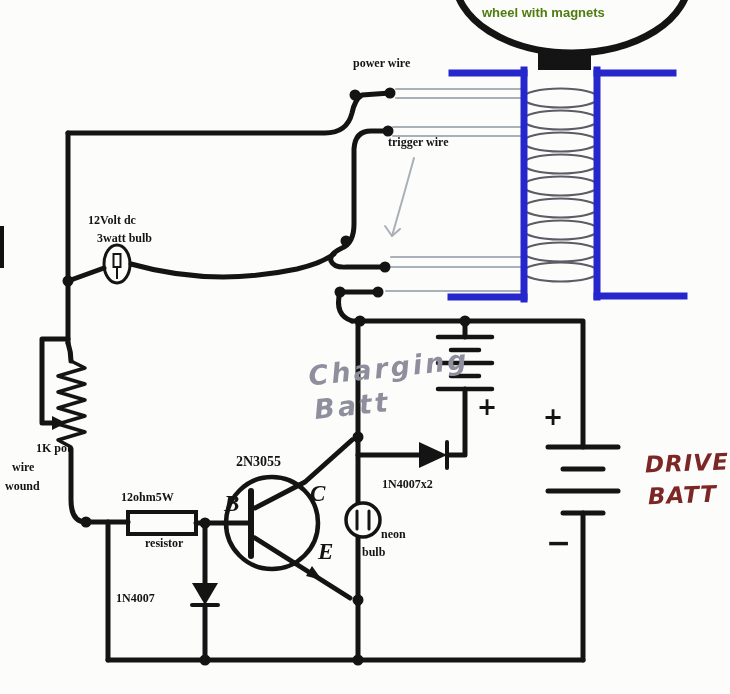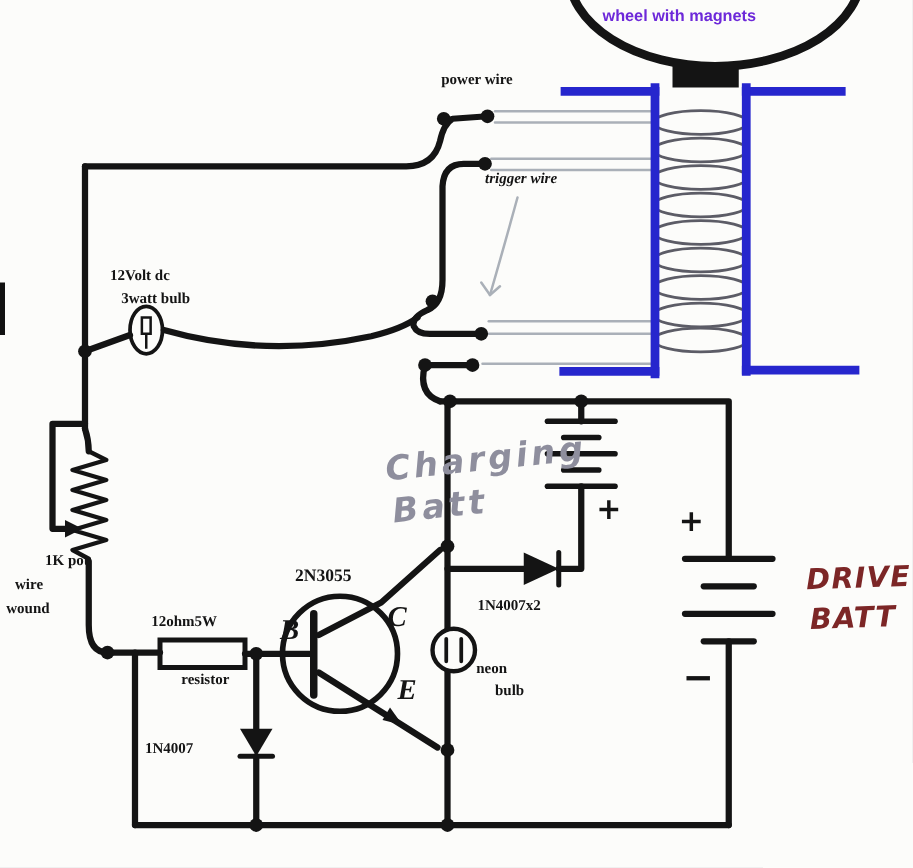--- a/index.html
+++ b/index.html
@@ -8,21 +8,21 @@
     background:#fcfcfa;overflow:hidden;
     font-family:"Liberation Serif",serif;
   }
   svg{position:absolute;left:0;top:0;}
   .lbl{
     position:absolute;color:#141414;font-weight:bold;font-size:12px;
     white-space:nowrap;line-height:1;user-select:none;
   }
   .lbl-sm{font-size:13px;font-family:"Liberation Sans",sans-serif;}
   .lbl-lg{font-size:14px;}
-  .red{color:#6d28d9;}
+  .red{color:#4d7c0f;}
   .pin{font-size:23px;font-style:italic;}
   .hand-grey{
     color:#8e8e9d;font-family:"DejaVu Sans",sans-serif;font-style:italic;
     font-weight:bold;font-size:27px;letter-spacing:3px;transform:rotate(-6deg);
   }
   .hand-red{
     color:#7c2626;font-family:"DejaVu Sans",sans-serif;font-style:italic;
     font-weight:bold;font-size:23px;letter-spacing:1px;transform:rotate(-2deg);
   }
   .sign{font-size:24px;font-family:"DejaVu Sans",sans-serif;}
@@ -165,36 +165,36 @@
       <circle cx="358" cy="600" r="5.5"></circle>
       <circle cx="205" cy="660" r="5.5"></circle>
       <circle cx="358" cy="660" r="5.5"></circle>
     </g>
 
     <rect x="0" y="226" width="4" height="42" fill="#111"></rect>
   </svg>
 
   <span class="lbl lbl-sm red" style="left:482px;top:6px;">wheel with magnets</span>
   <span class="lbl" style="left:353px;top:57px;">power wire</span>
-  <span class="lbl" style="left:388px;top:136px;font-style:italic;">trigger wire</span>
+  <span class="lbl" style="left:388px;top:136px;">trigger wire</span>
   <span class="lbl" style="left:88px;top:214px;">12Volt dc</span>
   <span class="lbl" style="left:97px;top:232px;">3watt bulb</span>
   <span class="lbl" style="left:8px;top:442px;margin-left:28px;">1K pot</span>
   <span class="lbl" style="left:12px;top:461px;">wire</span>
   <span class="lbl" style="left:5px;top:480px;">wound</span>
   <span class="lbl lbl-lg" style="left:236px;top:455px;">2N3055</span>
   <span class="lbl pin" style="left:224px;top:492px;">B</span>
   <span class="lbl pin" style="left:310px;top:482px;">C</span>
   <span class="lbl pin" style="left:318px;top:540px;">E</span>
   <span class="lbl" style="left:121px;top:491px;">12ohm5W</span>
   <span class="lbl" style="left:125px;top:537px;margin-left:20px;">resistor</span>
   <span class="lbl" style="left:116px;top:592px;">1N4007</span>
   <span class="lbl" style="left:382px;top:478px;">1N4007x2</span>
   <span class="lbl" style="left:381px;top:528px;">neon</span>
-  <span class="lbl" style="left:396px;top:546px;">bulb</span>
+  <span class="lbl" style="left:362px;top:546px;">bulb</span>
   <span class="lbl hand-grey" style="left:308px;top:354px;">Charging</span>
   <span class="lbl hand-grey" style="left:314px;top:392px;">Batt</span>
   <span class="lbl hand-red" style="left:645px;top:452px;">DRIVE</span>
   <span class="lbl hand-red" style="left:648px;top:484px;">BATT</span>
   <span class="lbl sign" style="left:477px;top:395px;">+</span>
   <span class="lbl sign" style="left:543px;top:405px;">+</span>
   <span class="lbl sign sign-big" style="left:546px;top:528px;">−</span>
 
 </div>
 

